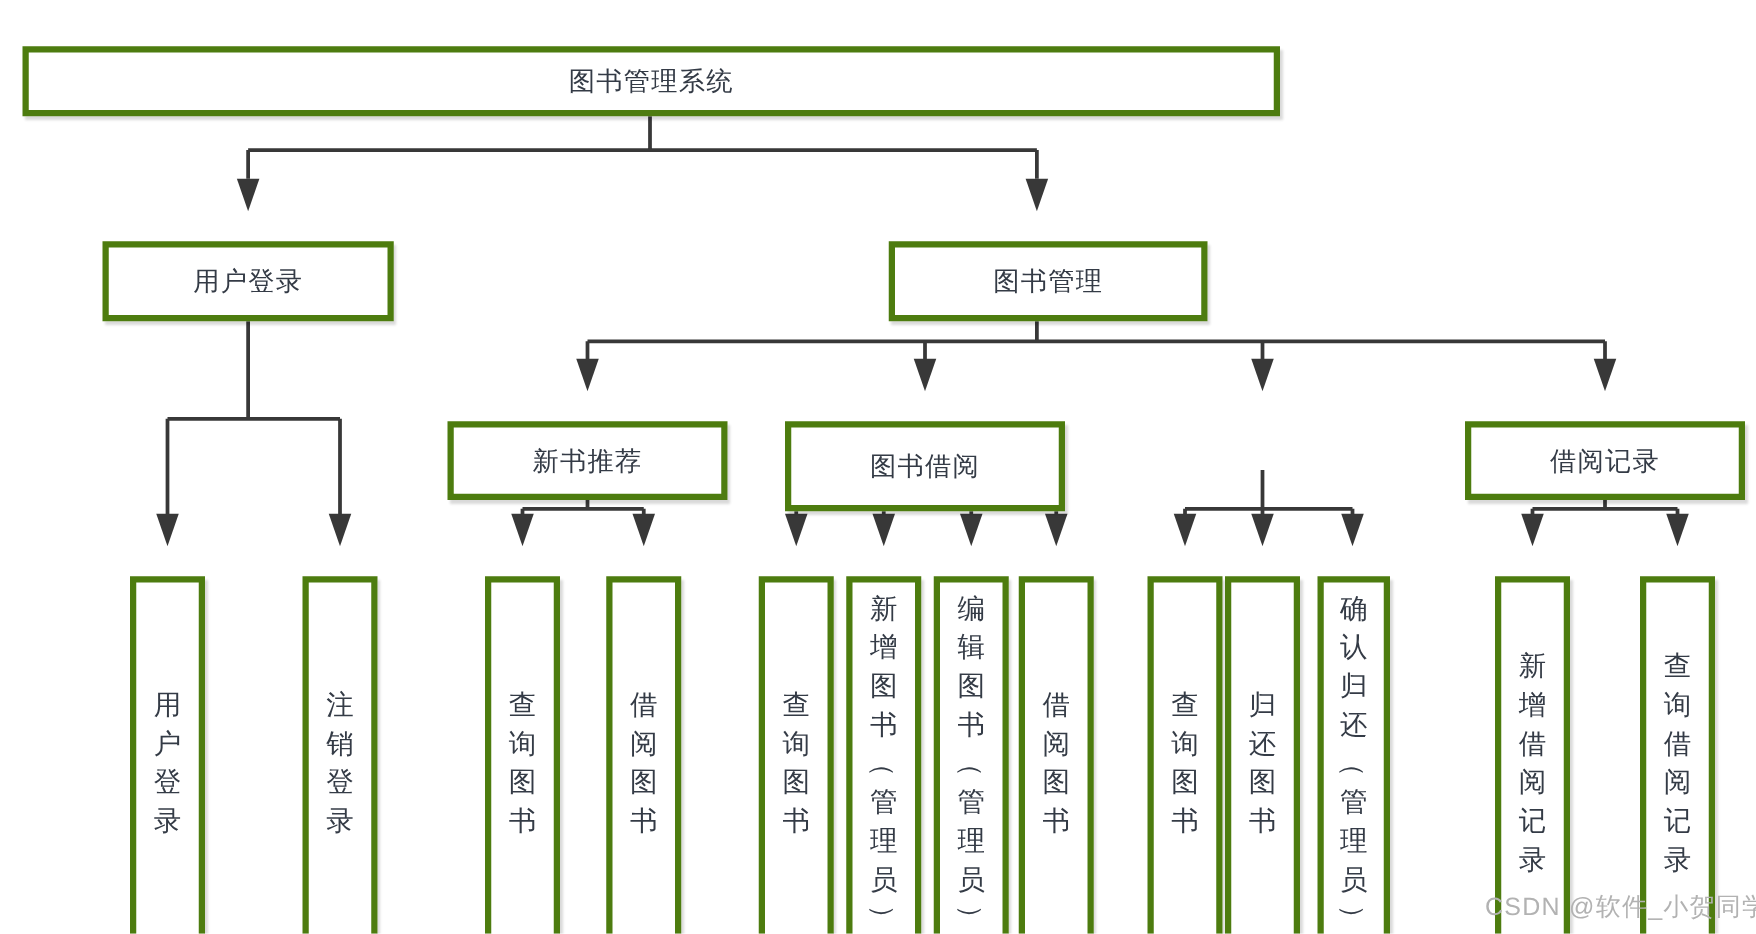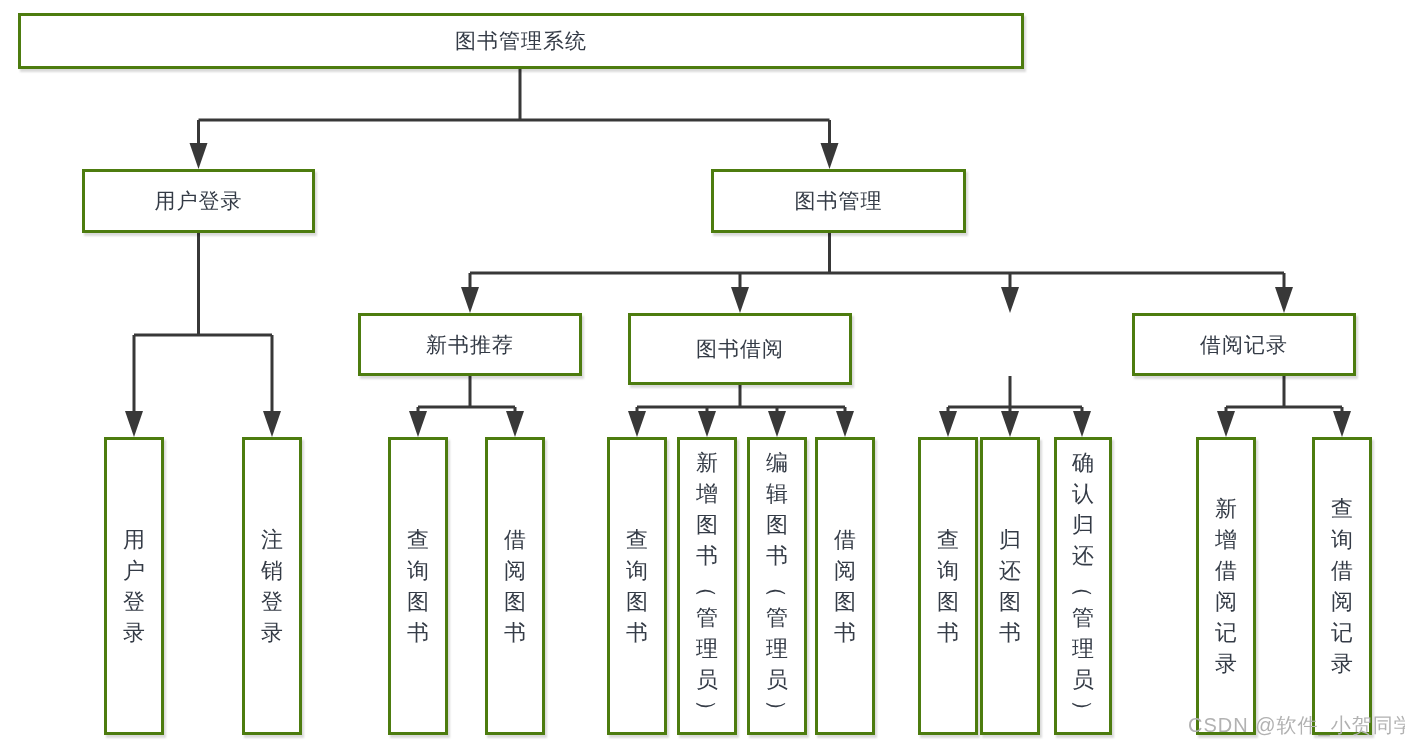--- a/index.html
+++ b/index.html
@@ -7,26 +7,26 @@
     position:relative;
     width:1405px;height:747px;
     background:#ffffff;
     font-family:"Liberation Sans","DejaVu Sans",sans-serif;
     overflow:hidden;
   }
   .connectors{position:absolute;left:0;top:0;z-index:1;}
   .node{
     position:absolute;
     background:#ffffff;
-    border:3px solid #4d7c0f;
+    border:5px solid #4d7c0f;
     box-sizing:border-box;
     box-shadow:2px 3px 2px rgba(0,0,0,0.15);
     color:#343b46;
     z-index:2;
-    display:flex;align-items:center;justify-content:center;
+    display:flex;align-items:center;justify-content:center;margin-top:24px;
   }
   .hbox{font-size:21px;letter-spacing:1px;text-align:center;}
   .vbox{flex-direction:column;}
   .vtext{display:flex;flex-direction:column;align-items:center;justify-content:center;width:100%;}
   .vchar{display:block;width:100%;height:31px;line-height:31px;font-size:22px;text-align:center;}
   .vchar.rot{transform:rotate(90deg);}
   .watermark{
     position:absolute;
     z-index:10;
     font-size:20px;
@@ -90,21 +90,21 @@
   <div class="node hbox" style="left:711px;top:169px;width:255px;height:64px;">
     <span>图书管理</span>
   </div>
 
   <div class="node hbox" style="left:358px;top:313px;width:224px;height:63px;">
     <span>新书推荐</span>
   </div>
   <div class="node hbox" style="left:628px;top:313px;width:224px;height:72px;">
     <span>图书借阅</span>
   </div>
-  <div class="node hbox" style="left:1132px;top:313px;width:224px;height:63px;">
+  <div class="node hbox" style="left:1172px;top:313px;width:224px;height:63px;">
     <span>借阅记录</span>
   </div>
 
   <div class="node vbox" style="left:104px;top:437px;width:60px;height:298px;">
     <span class="vtext">
         <span class="vchar">用</span>
         <span class="vchar">户</span>
         <span class="vchar">登</span>
         <span class="vchar">录</span>
       </span>

